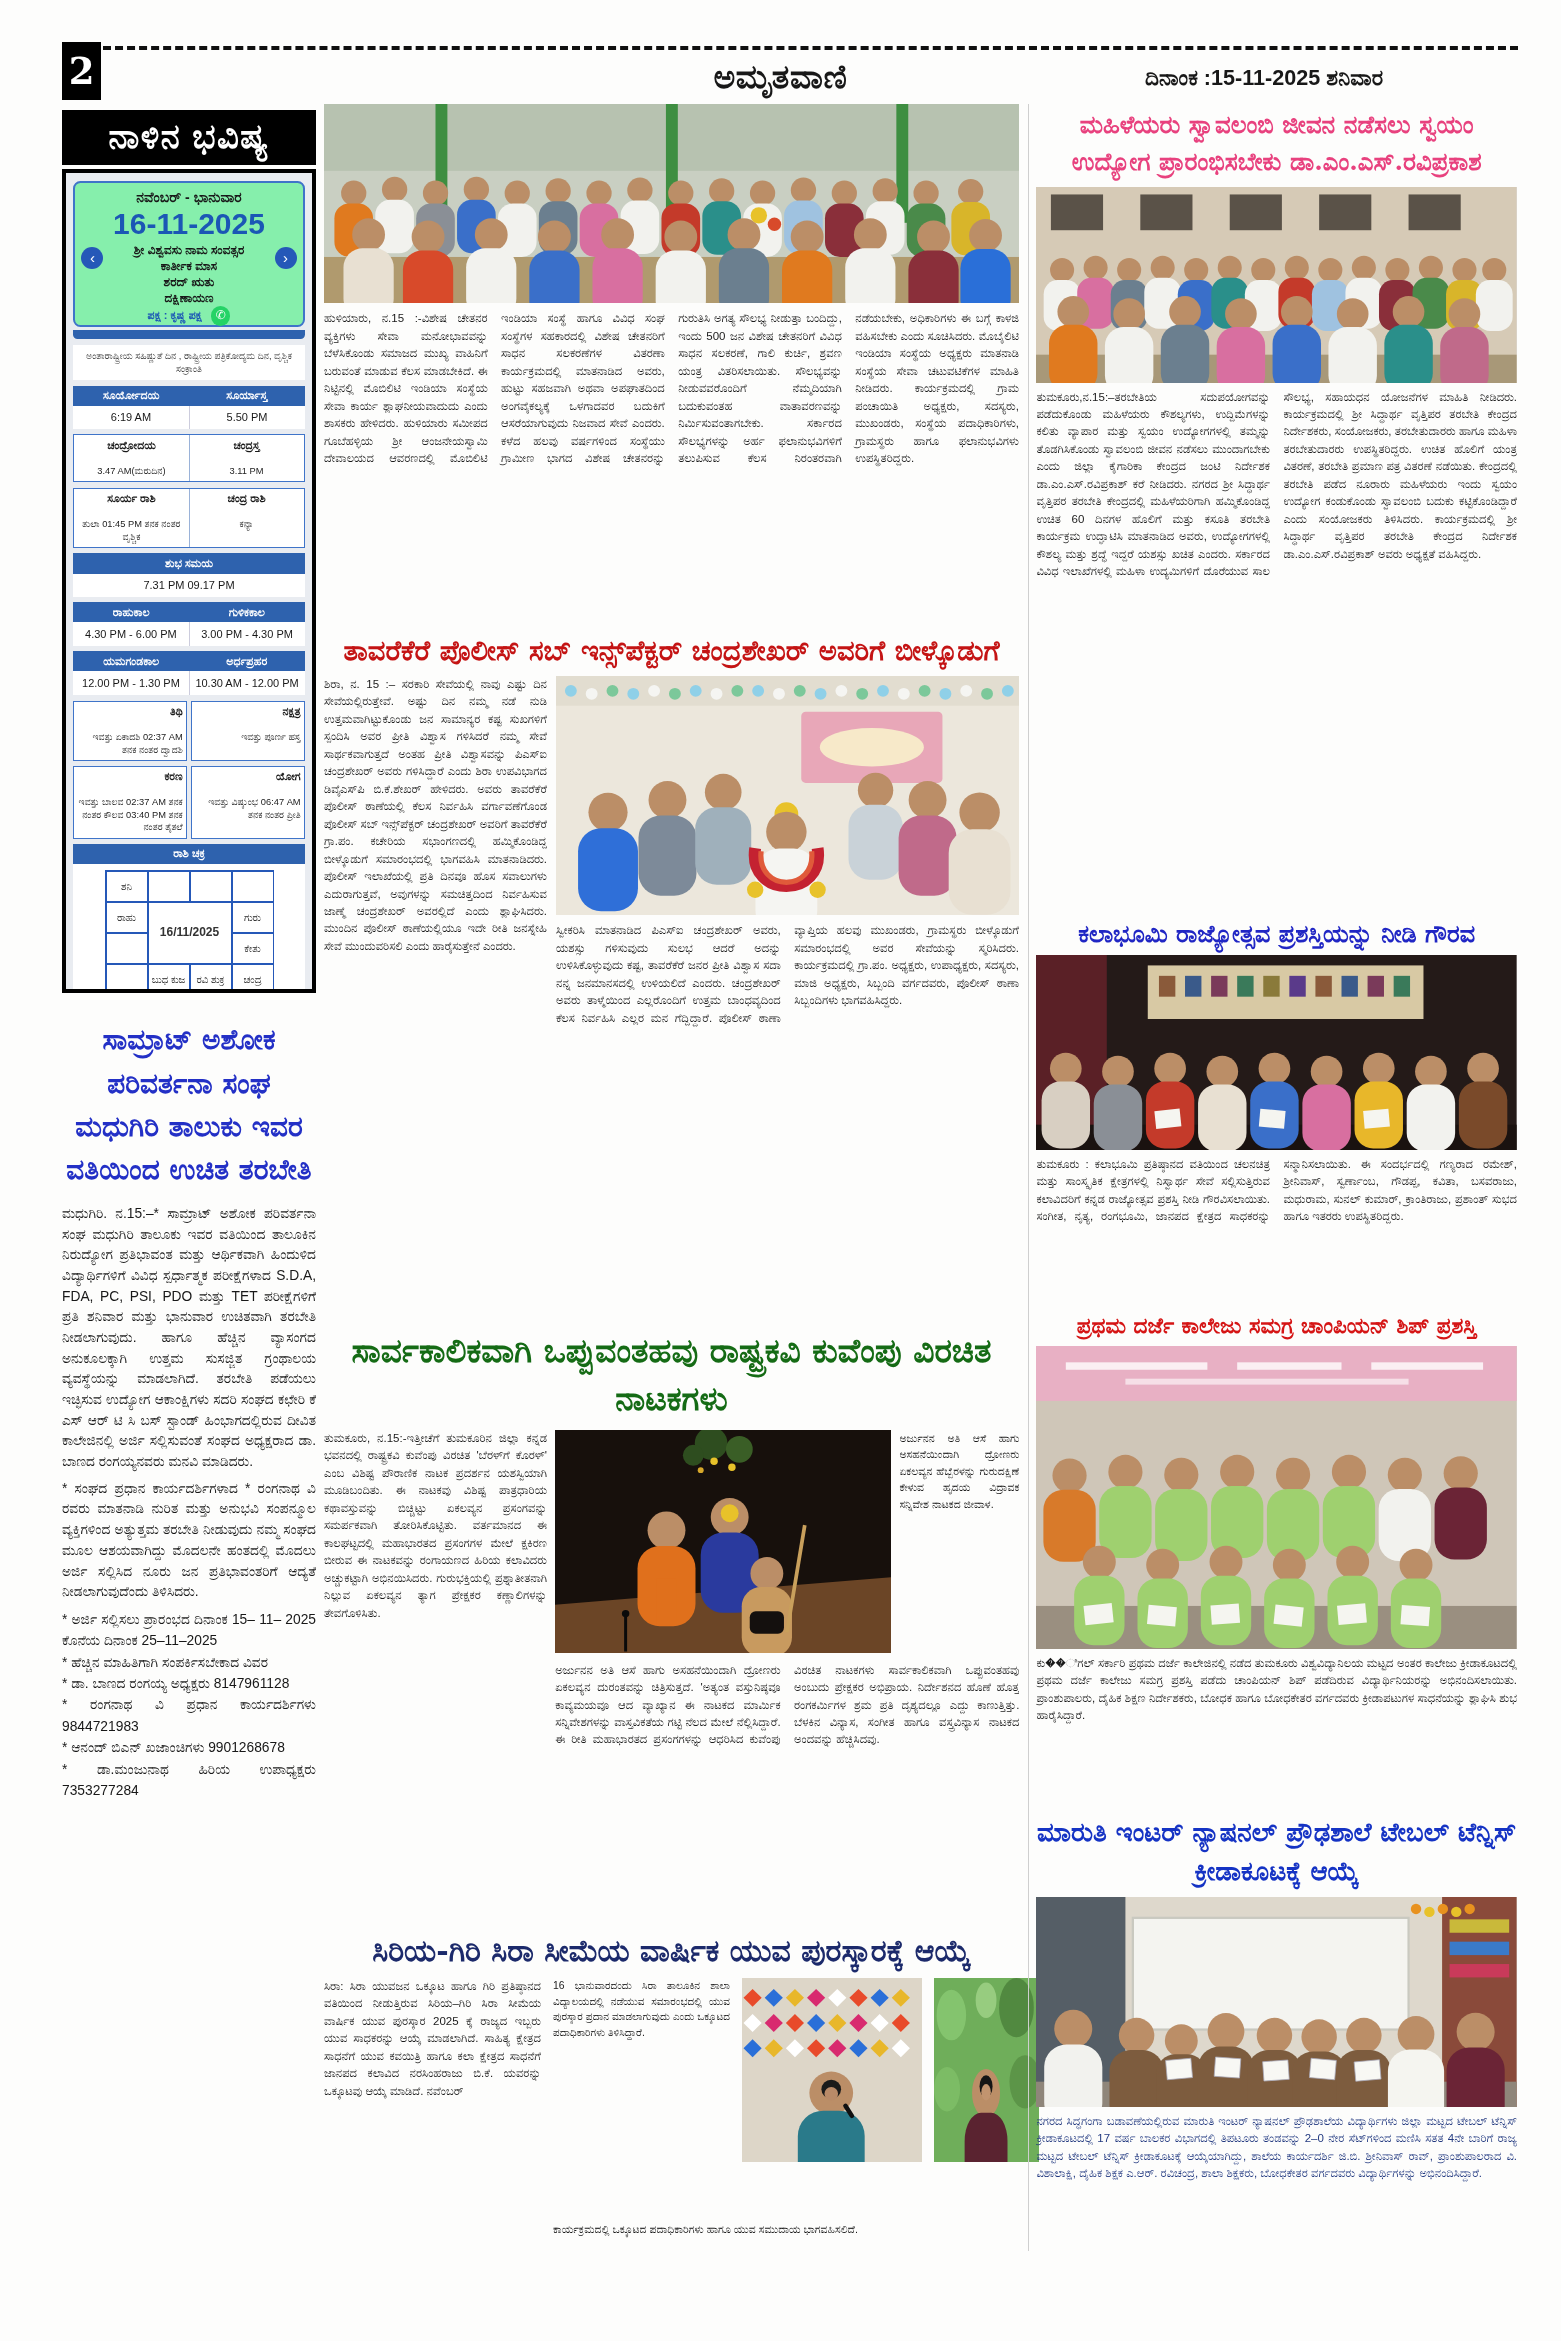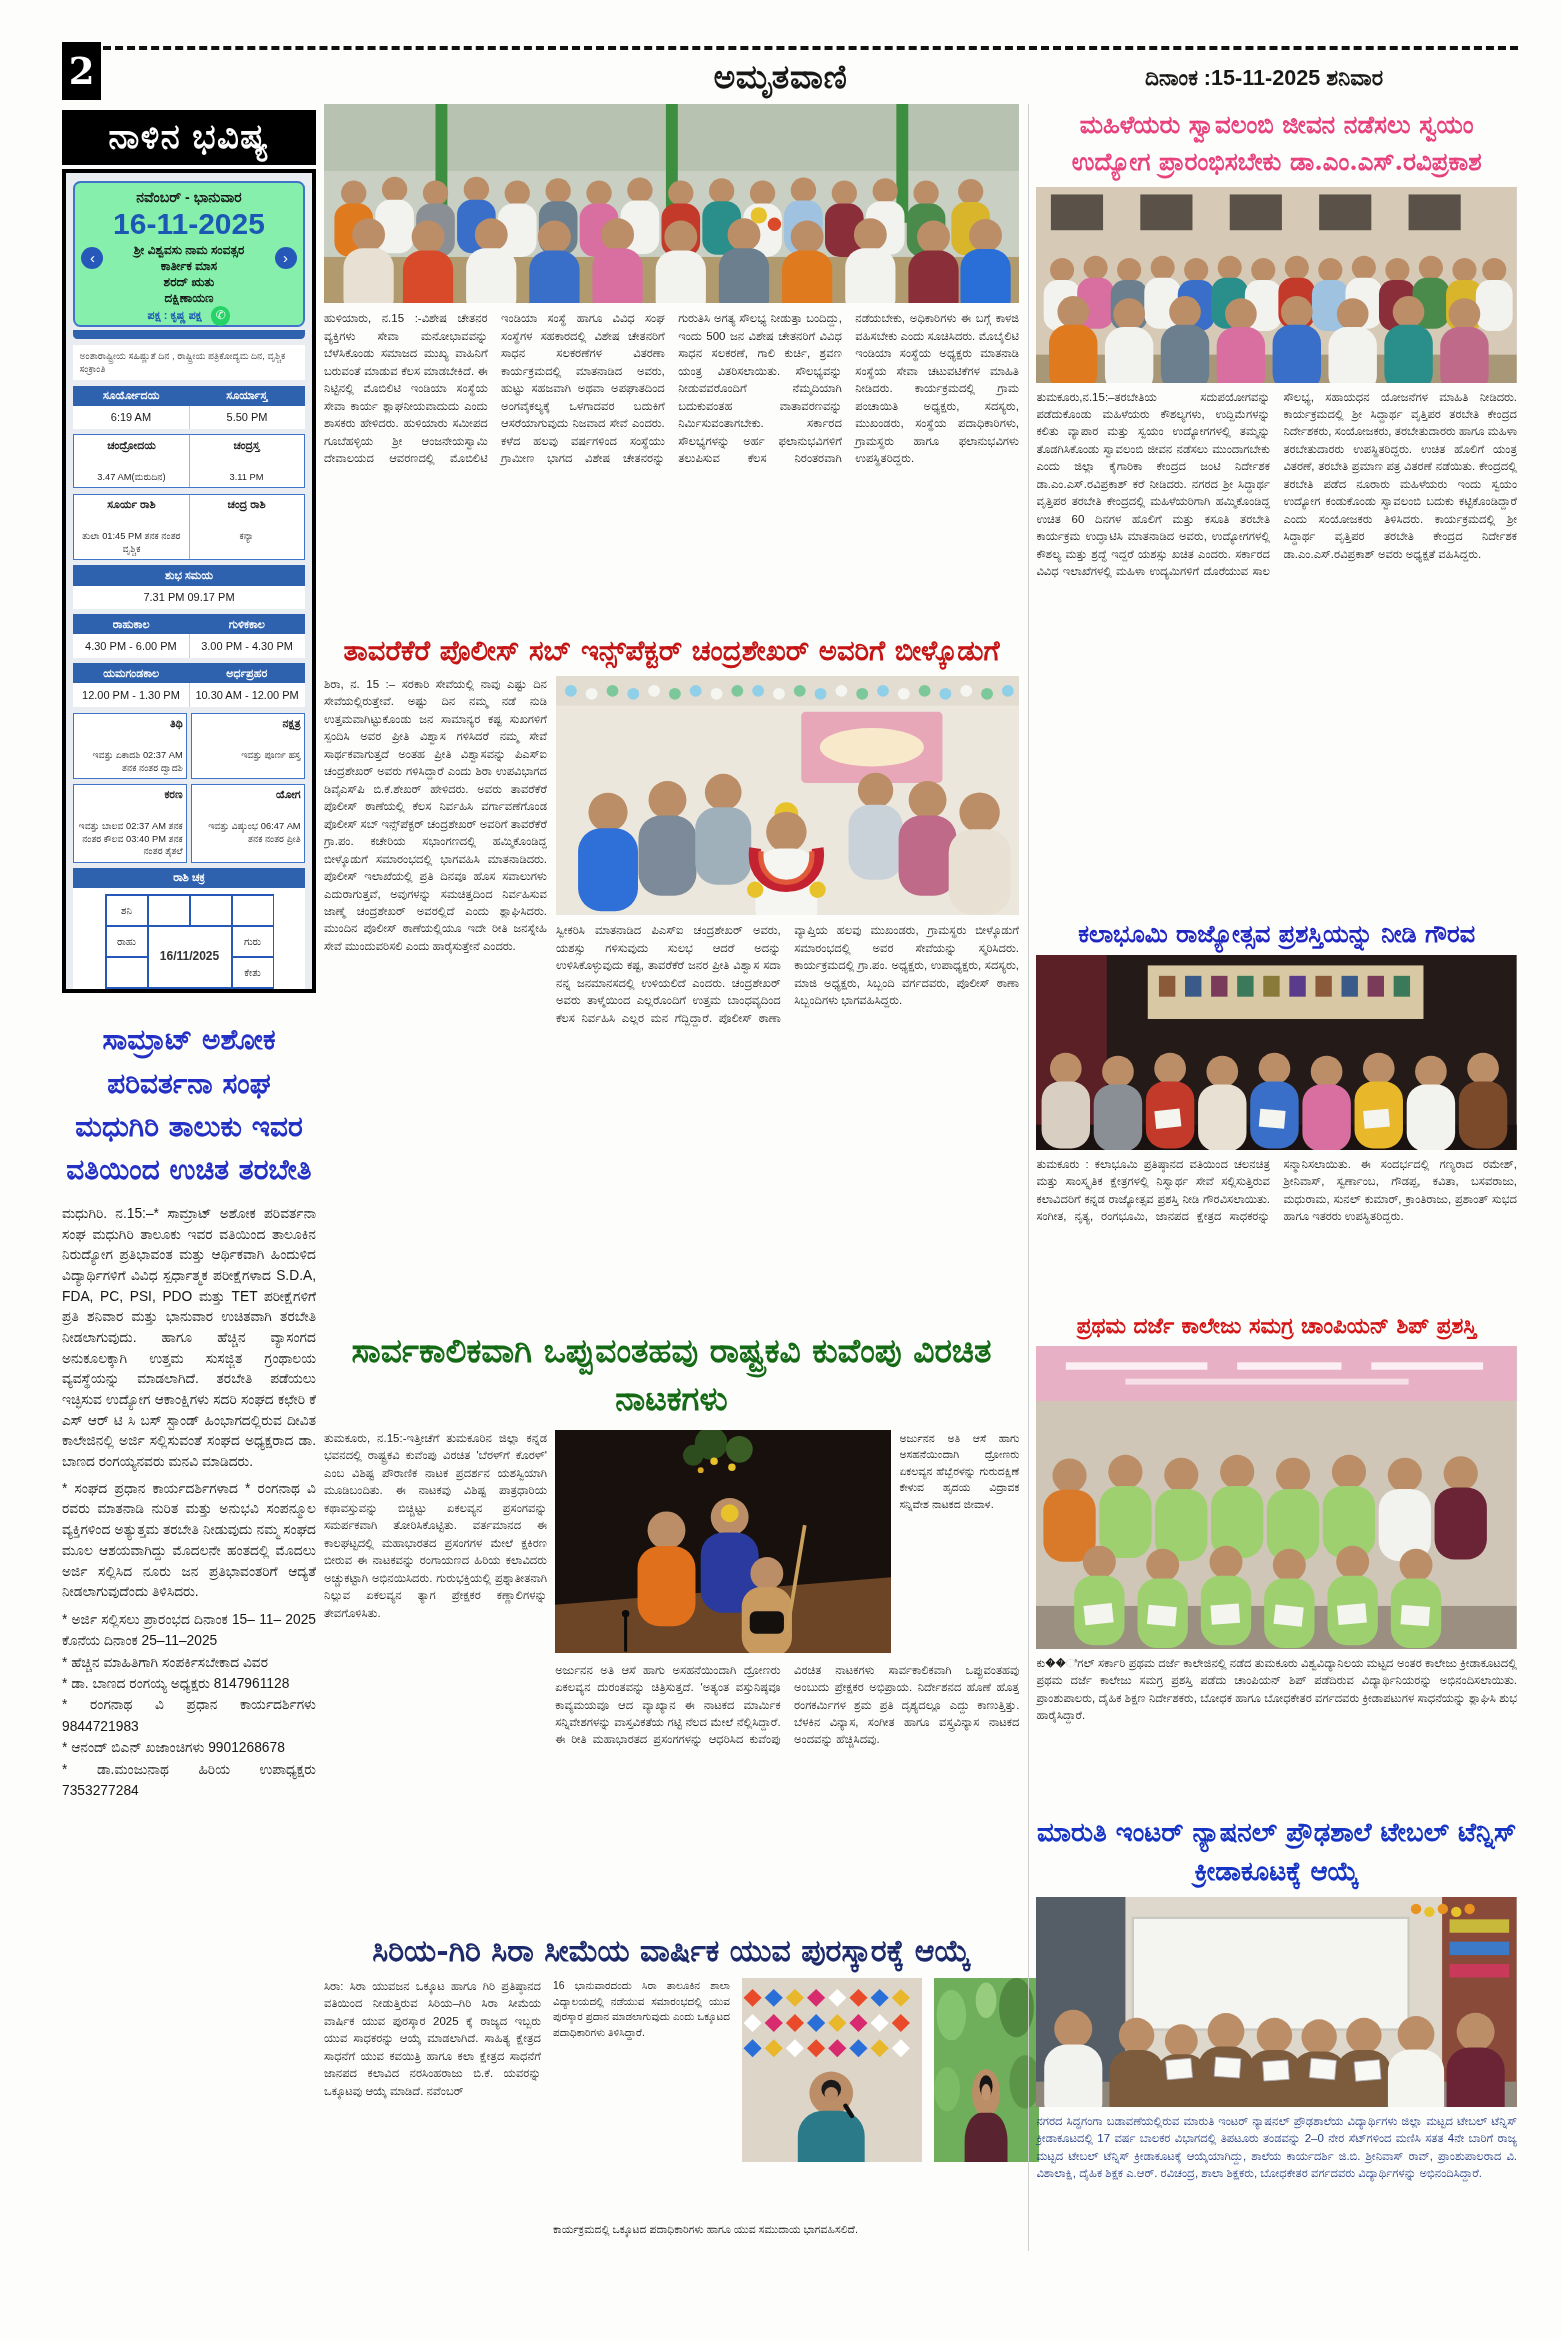--- a/index.html
+++ b/index.html
@@ -29,31 +29,31 @@
   .p-monthday{font-size:14px;font-weight:bold;}
   .p-date{font-size:30px;font-weight:bold;color:#1b57b5;line-height:1.1;margin:1.5px 0;}
   .p-line{font-size:12px;font-weight:bold;line-height:1.35;}
   .p-paksha{font-size:11px;font-weight:bold;color:#1b57b5;display:inline-block;margin-top:1.5px;}
   .p-nav{position:absolute;top:64px;width:22px;height:22px;border-radius:50%;background:#2558b8;color:#fff;
          font-size:15px;display:flex;align-items:center;justify-content:center;cursor:pointer;}
   .p-nav.prev{left:6px;} .p-nav.next{right:6px;}
   .wa{display:inline-block;width:19.3px;height:19.3px;border-radius:50%;background:#25d366;color:#fff;font-size:12px;
       text-align:center;line-height:19.3px;vertical-align:middle;margin-left:6px;}
   .p-cardfoot{background:#2e62ae;height:9.7px;border-radius:0 0 4.5px 4.5px;margin-top:3px;}
-  .p-note{background:#fff;margin-top:6px;padding:4.5px 6px;font-size:9.3px;text-align:left;color:#333;line-height:1.4;}
+  .p-note{background:#fff;margin-top:6px;padding:4.5px 6px;font-size:9.3px;text-align:center;color:#333;line-height:1.4;}
   .p-hdr{background:#2e62ae;color:#fff;display:flex;font-weight:bold;font-size:11px;margin-top:5.2px;}
   .p-hdr span{flex:1;text-align:center;padding:3.7px 0;}
   .p-vals{background:#fff;display:flex;font-size:11px;}
   .p-vals span{flex:1;text-align:center;padding:4.5px 1.5px;border-right:0.7px solid #ccd;line-height:1.3;}
   .p-vals span:last-child{border-right:none;}
   .p-white2{background:#fff;border:1.5px solid #3f74c9;display:flex;margin-top:5.2px;}
   .p-white2>div{flex:1;text-align:center;padding:3.7px 3px;border-right:0.7px solid #9ab2d8;}
   .p-white2>div:last-child{border-right:none;}
   .p-lab{font-weight:bold;font-size:10.8px;}
-  .p-val{font-size:9.3px;line-height:1.35;color:#222;margin-top:19px;}
+  .p-val{font-size:9.3px;line-height:1.35;color:#222;margin-top:13px;}
   .p-grid2{display:grid;grid-template-columns:1fr 1fr;gap:4.5px;margin-top:6px;}
   .p-cell{background:#fff;border:1.5px solid #3f74c9;text-align:right;padding:3.7px 3px;}
   .chakra-panel{background:#fff;padding:6px 0 7.4px;}
   .chakra{display:grid;grid-template-columns:repeat(4,42px);grid-auto-rows:31px;margin:0 auto;width:167px;
           border:1.1px solid #2558b8;}
   .chakra div{border:1.1px solid #2558b8;font-size:10px;display:flex;align-items:center;justify-content:center;
               text-align:center;line-height:1.15;color:#222;}
   .chakra .ctr{grid-column:2/4;grid-row:2/4;font-weight:bold;font-size:12px;color:#333;}
   .phala-table{background:#fff;font-size:9.3px;}
   .phala-row{display:flex;border-bottom:0.7px solid #dde;}

